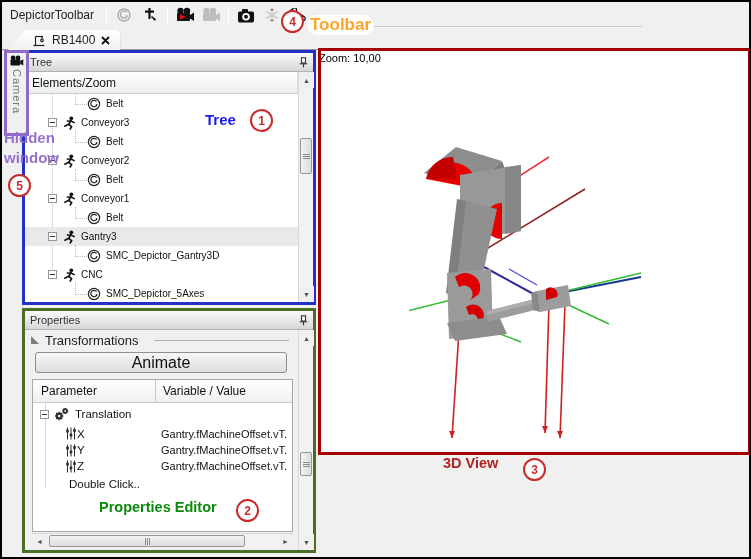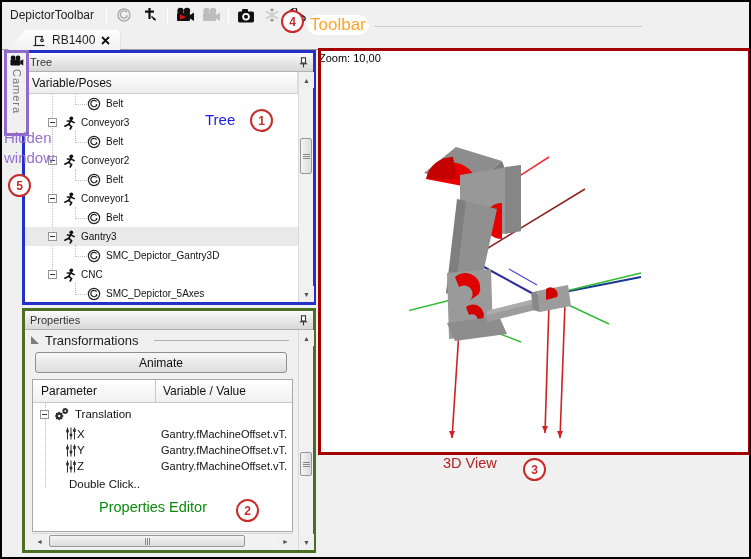--- a/index.html
+++ b/index.html
@@ -57,36 +57,36 @@
   .hthumb{position:absolute;top:1px;height:12px;border:1px solid #979797;border-radius:2px;
     background:linear-gradient(180deg,#f4f4f4,#dcdcdc);display:flex;align-items:center;justify-content:center;gap:1px;}
   .hthumb i{display:block;width:1px;height:7px;background:#8a8a8a;}
   
   .propspanel{position:absolute;left:20px;top:306px;width:294px;height:245px;border:3px solid #4A6E26;background:#f0f0f0;}
   .sectionrow{position:absolute;left:0;top:19px;right:18px;height:20px;display:flex;align-items:center;padding-left:6px;gap:6px;}
   .tri-collapse{width:0;height:0;border-bottom:8px solid #7d7d7d;border-right:8px solid transparent;}
   .sectionrow .stitle{font-size:13px;color:#222;}
   .sectionrow .rule{flex:1;height:0;border-top:1px solid #aeaeae;margin:0 6px 0 10px;}
   .animate{position:absolute;left:10px;top:41px;right:26px;height:21px;border:1px solid #8e8e8e;border-radius:3px;
-    background:linear-gradient(180deg,#f7f7f7,#dddddd);font-size:12px;font-family:inherit;color:#111;}
+    background:linear-gradient(180deg,#f7f7f7,#dddddd);font-size:16px;font-family:inherit;color:#111;}
   .ptable{position:absolute;left:7px;top:68px;right:20px;bottom:18px;background:#fff;border:1px solid #a8a8a8;overflow:hidden;}
   .pthead{display:flex;height:23px;background:linear-gradient(180deg,#ffffff,#f0f0f0);border-bottom:1px solid #c9c9c9;
     font-size:12px;align-items:center;color:#111;}
   .pthead .c1{flex:0 0 122px;padding-left:8px;}
   .pthead .cdiv{width:1px;align-self:stretch;background:#c9c9c9;}
   .pthead .c2{padding-left:7px;}
   .prow{position:relative;display:flex;align-items:center;font-size:11.5px;color:#111;}
   .prow .pval{position:absolute;left:128px;right:2px;font-size:11px;white-space:nowrap;overflow:hidden;color:#111;}
   .pguide{position:absolute;left:12px;top:23px;height:85px;width:0;border-left:1px dotted #bdbdbd;}
   
   .view3d{position:absolute;left:316px;top:46px;width:433px;height:407px;border:3px solid #A40000;background:#fff;overflow:hidden;}
   .zoomlabel{position:absolute;left:-2px;top:1px;font-size:11px;color:#000;white-space:nowrap;}
   .robot{position:absolute;left:88px;top:88px;}
   
-  .anno{position:absolute;font-weight:normal;z-index:60;border-radius:10px;}
+  .anno{position:absolute;font-weight:bold;z-index:60;border-radius:10px;}
   .circ{position:absolute;width:23px;height:23px;border:2px solid #C92B2B;border-radius:50%;background:#fff;
     color:#C92B2B;font-size:12px;font-weight:bold;display:flex;align-items:center;justify-content:center;z-index:61;}
   .callout-line{position:absolute;left:372px;top:24px;width:268px;height:1px;background:#cdcdcd;z-index:59;}
   .lab-toolbar{left:305px;top:13px;font-size:17px;color:#FFA428;background:#fff;padding:0 3px;}
   .lab-tree{left:203px;top:109px;font-size:15px;color:#1A1AEE;}
   .lab-hidden{left:2px;top:126px;font-size:15px;color:#9670CE;width:76px;line-height:20px;}
   .lab-props{left:97px;top:497px;font-size:14.5px;color:#0C8A0C;}
   .lab-3d{left:441px;top:453px;font-size:14.5px;color:#B22222;}
 </style>
 </head>
@@ -199,21 +199,21 @@
       <span class="grow"></span>
       <svg width="9" height="11" viewBox="0 0 9 11">
         <g stroke="#333" stroke-width="1.1" fill="#fff">
           <rect x="2.5" y="0.8" width="4" height="5.2"></rect>
             <path d="M0.8,6.8 H8.2"></path>
             <path d="M4.5,6.8 V10.4"></path>
         </g>
       </svg>
     </div>
     <div class="tree-colheader">
-      <span>Variable/Poses</span>
+      <span>Elements/Zoom</span>
     </div>
     <div class="tree-rows">
       <div class="guide"></div>
 
       <div class="trow ind2">
         <span class="conn"></span>
         <svg width="14" height="14" viewBox="0 0 14 14">
             <circle cx="7" cy="7" r="5.6" fill="none" stroke="#222" stroke-width="1.2"></circle>
             <path d="M9.6,4.6 A3.2,3.2 0 1 0 10.1,7.5" fill="none" stroke="#222" stroke-width="1.2"></path>
             <polygon points="10.1,7.5 8.6,7.1 9.8,8.9" fill="#222"></polygon>

